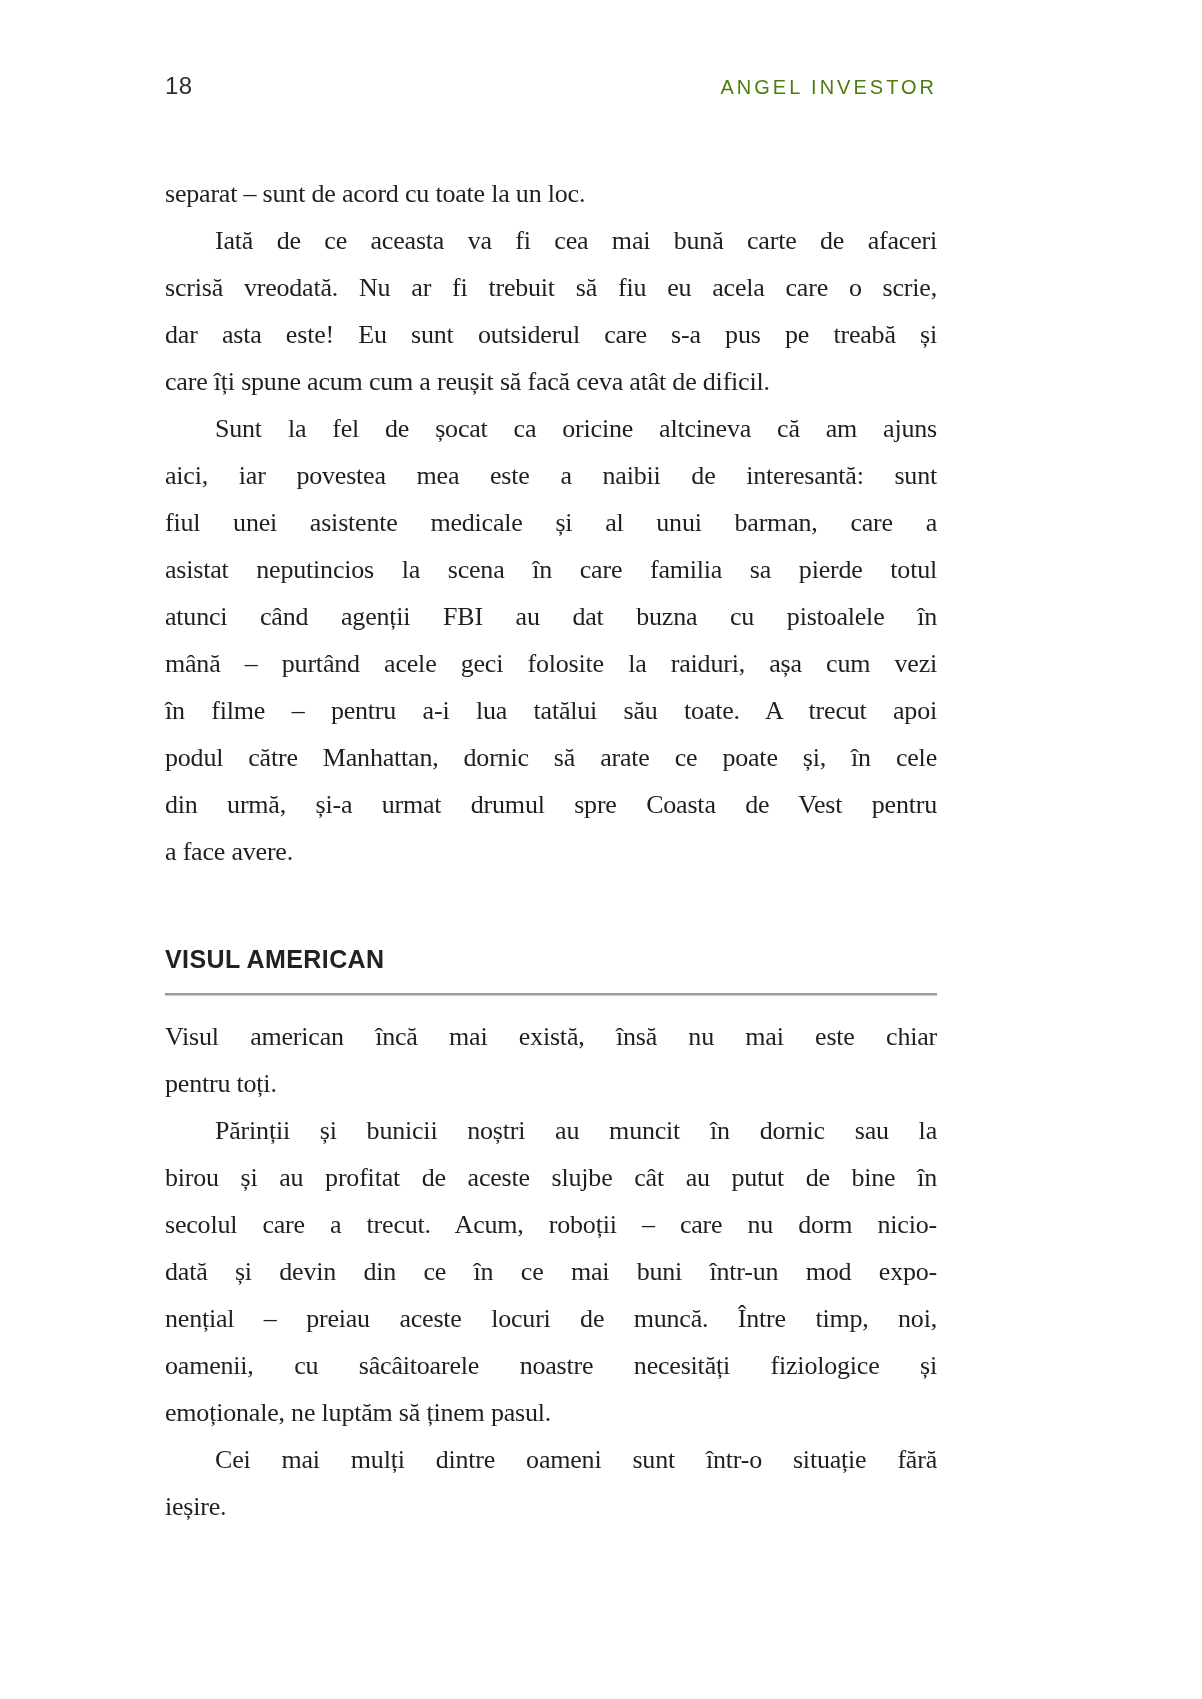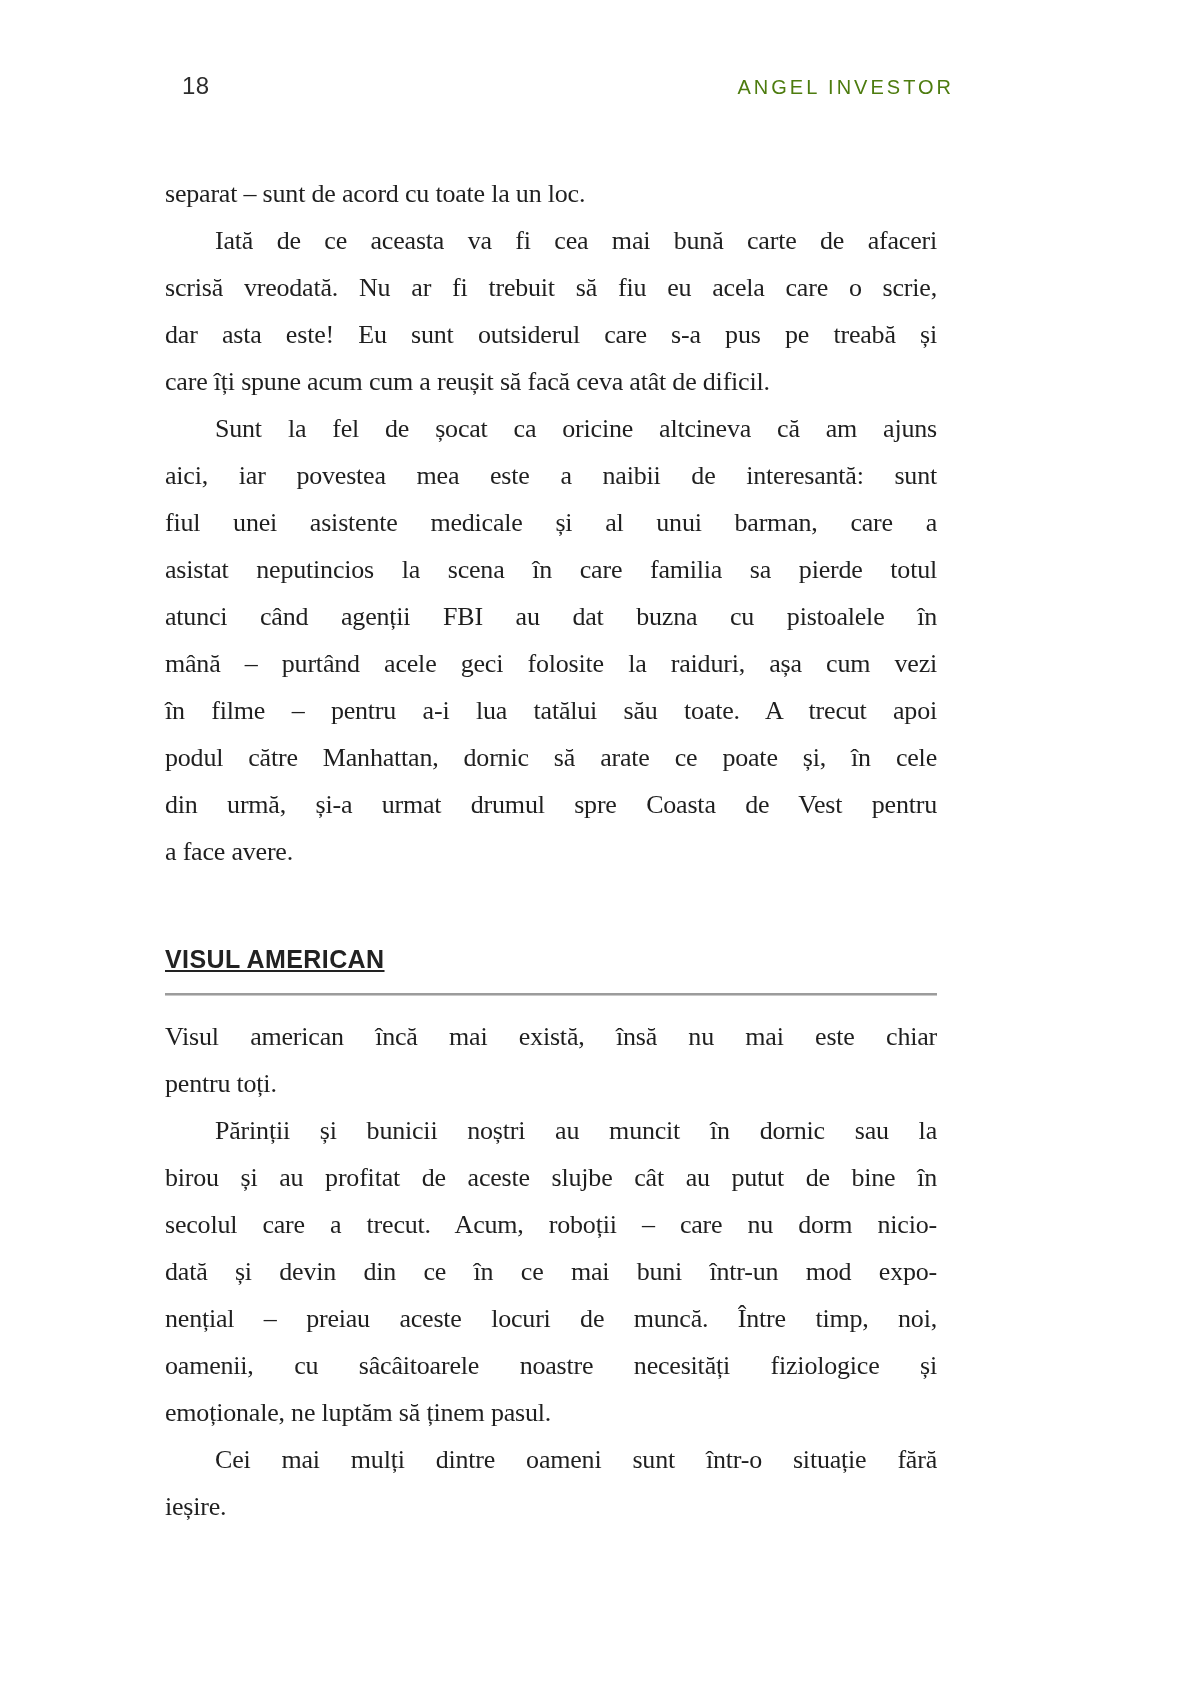--- a/index.html
+++ b/index.html
@@ -10,21 +10,21 @@
     height: 1699px;
     background: #ffffff;
     margin: 0 auto;
     overflow: hidden;
     font-family: "Liberation Serif", "DejaVu Serif", serif;
     color: #1f1f1f;
   }
   .page-header {
     position: absolute;
     top: 72px;
-    left: 182px;
+    left: 165px;
     width: 772px;
     display: flex;
     justify-content: space-between;
     align-items: baseline;
     font-family: "Liberation Sans", sans-serif;
   }
   .page-number {
     font-size: 24px;
     font-weight: 400;
     color: #2d2d2d;
@@ -57,21 +57,20 @@
     text-indent: 50px;
   }
   .section-heading {
     font-family: "Liberation Sans", sans-serif;
     font-size: 25px;
     font-weight: 700;
     line-height: 30px;
     letter-spacing: 0.4px;
     color: #222222;
     margin-top: 69px;
-    text-decoration: underline;
   }
   .heading-rule {
     height: 2px;
     margin-top: 19px;
     margin-bottom: 17px;
     border-top: 2px solid #9c9c9c;
     border-bottom: 1px solid #c9c9c9;
   }
 </style>
 </head>

